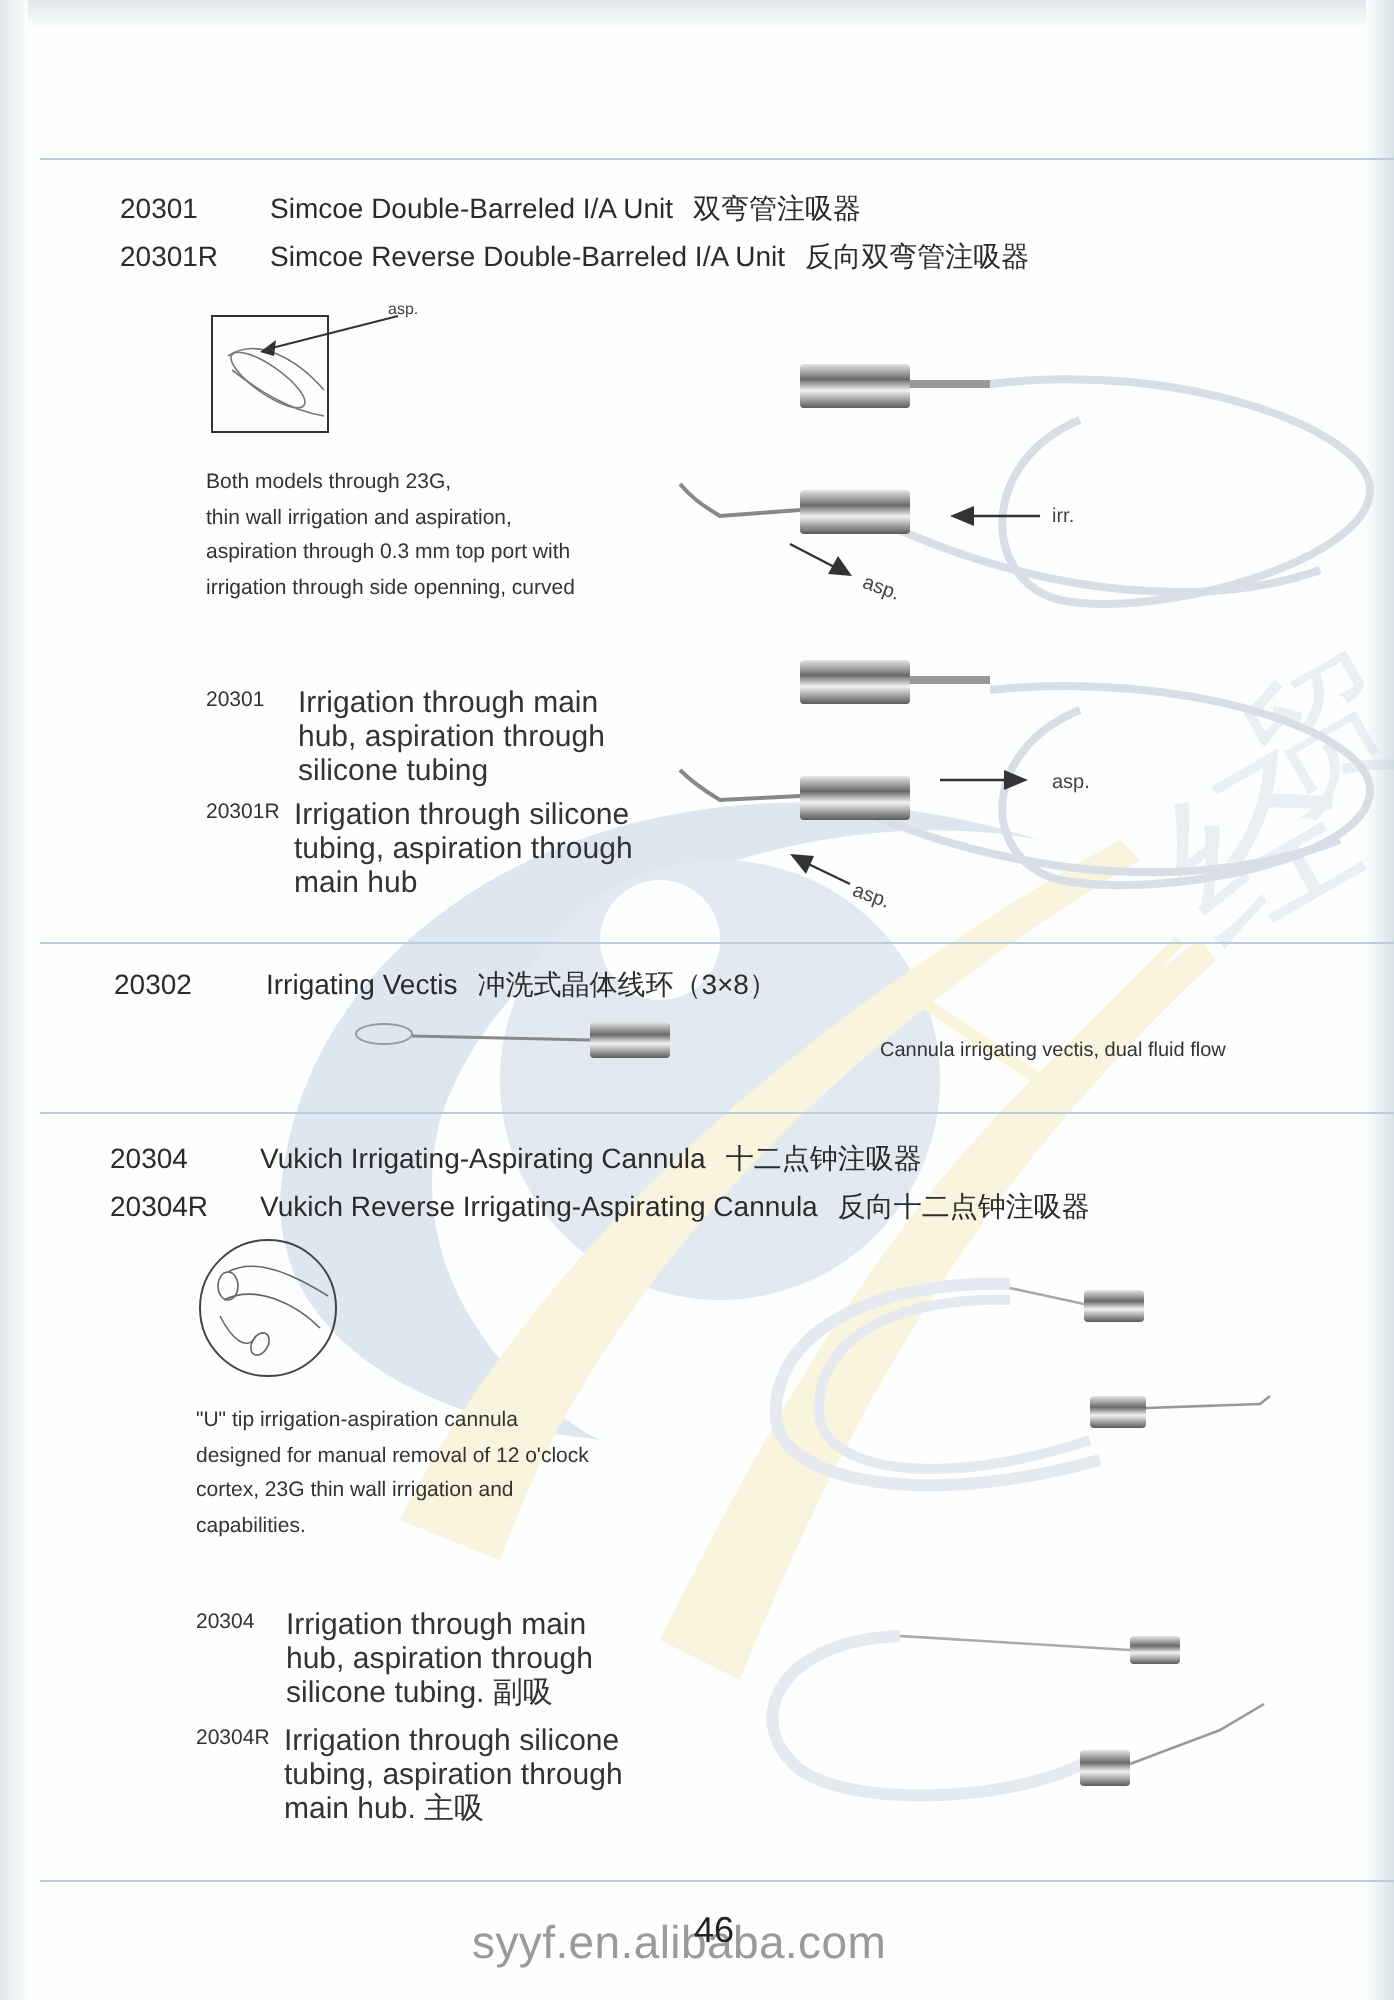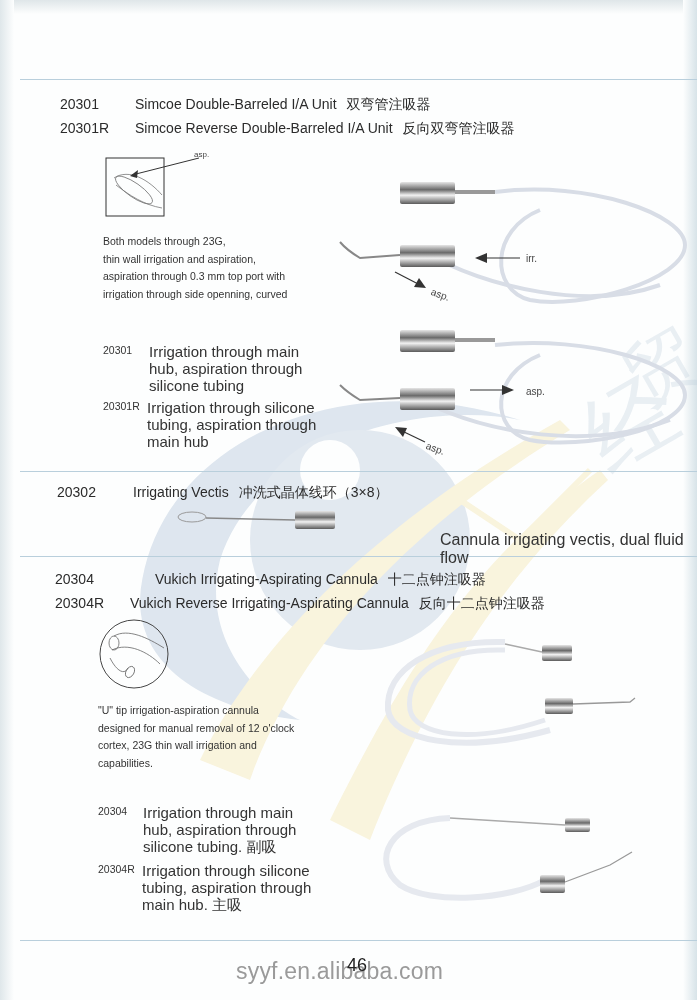--- a/index.html
+++ b/index.html
@@ -146,28 +146,28 @@
 <div>
   <div class="code" style="left:57px; top:484px;">20302</div>
   <div class="title" style="left:133px; top:484px;text-align:right;">
     <span>Irrigating Vectis</span><span class="cn">冲洗式晶体线环（3×8）</span>
   </div>
   <svg class="abs" style="left:170px; top:505px;" width="180" height="30">
     <ellipse cx="22" cy="12" rx="14" ry="5" fill="none" stroke="#999" stroke-width="1"></ellipse>
     <line x1="36" y1="13" x2="125" y2="15" stroke="#888" stroke-width="1.5"></line>
     <rect x="125" y="6" width="40" height="18" rx="2" fill="url(#metal)"></rect>
   </svg>
-  <div class="desc" style="left:440px; top:531px; font-size:16px;">
+  <div class="desc" style="left:440px; top:517px; font-size:10px;">
     <div>Cannula irrigating vectis, dual fluid flow</div>
   </div>
 </div>
 
 <div>
   <div class="code" style="left:55px; top:571px;">20304</div>
-  <div class="title" style="left:130px; top:571px;margin-left:25px;">
+  <div class="title" style="left:130px; top:571px;">
     <span>Vukich Irrigating-Aspirating Cannula</span><span class="cn">十二点钟注吸器</span>
   </div>
   <div class="code" style="left:55px; top:595px;">20304R</div>
   <div class="title" style="left:130px; top:595px;">
     <span>Vukich Reverse Irrigating-Aspirating Cannula</span><span class="cn">反向十二点钟注吸器</span>
   </div>
 
   <svg class="abs" style="left:98px; top:618px;" width="72" height="72">
     <circle cx="36" cy="36" r="34" fill="none" stroke="#444" stroke-width="1"></circle>
     <path d="M16 18 C 30 10, 50 20, 66 30" fill="none" stroke="#666" stroke-width="0.8"></path>

